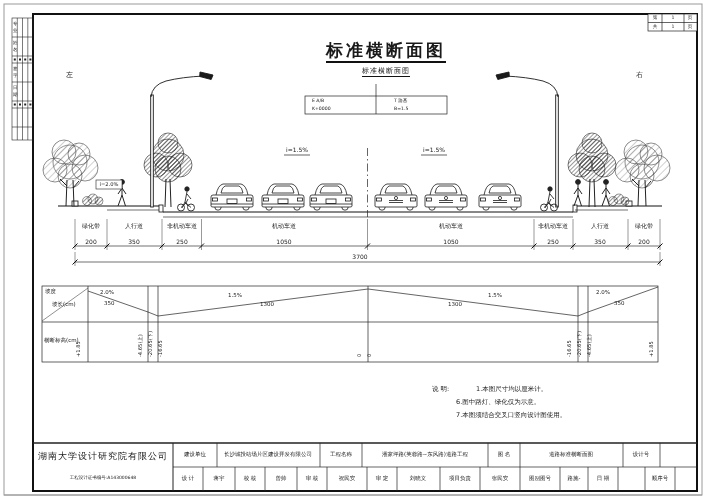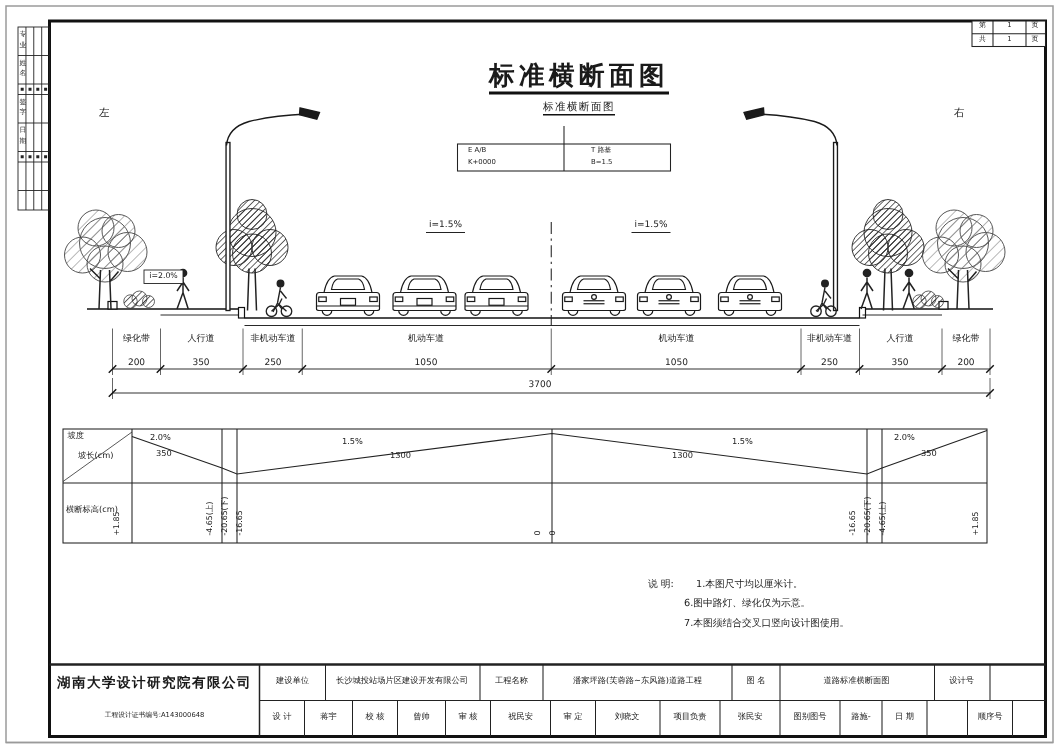--- a/index.html
+++ b/index.html
@@ -16,21 +16,21 @@
   .sub-title{font-size:7px;letter-spacing:1px;border-bottom:1px solid #111;padding-bottom:1px;}
   .wm{position:absolute;left:200px;top:208px;width:340px;height:95px;opacity:.55;z-index:1;}
   .wm-text{position:absolute;left:68px;top:-6px;font-size:54px;font-weight:bold;color:#d6d6d6;
            letter-spacing:6px;}
   .wm-sub{position:absolute;left:128px;top:56px;font-size:25px;color:#dcdcdc;letter-spacing:4px;}
   .wm-d1{position:absolute;left:6px;top:16px;width:46px;height:46px;background:#d6d6d6;
          transform:rotate(45deg);}
   .wm-d2{position:absolute;left:20px;top:30px;width:46px;height:46px;background:#ffffff;
          transform:rotate(45deg);}
   .tb{font-size:5.5px;}
-  .comp{font-size:9px;font-weight:bold;letter-spacing:1px;}
+  .comp{font-size:9px;font-weight:normal;letter-spacing:1px;}
   .cert{font-size:4.5px;color:#222;}
   .tiny{font-size:4.6px;}
 </style>
 </head>
 <body>
 
 <div class="sheet">
 
 
   <svg width="706" height="500" viewBox="0 0 706 500">
@@ -327,21 +327,21 @@
     <div class="rot" style="left:148px;top:357px;">-20.65(下)</div>
     <div class="rot" style="left:158px;top:357px;">-16.65</div>
     <div class="rot" style="left:357px;top:357px;">0</div>
     <div class="rot" style="left:367px;top:357px;">0</div>
     <div class="rot" style="left:567px;top:357px;">-16.65</div>
     <div class="rot" style="left:577px;top:357px;">-20.65(下)</div>
     <div class="rot" style="left:587px;top:357px;">-4.65(上)</div>
     <div class="rot" style="left:649px;top:357px;">+1.85</div>
 
     <div class="t" style="left:432px;top:386px;font-size:6.5px;">说 明:</div>
-    <div class="t" style="left:464px;top:386px;font-size:6.5px;">1.本图尺寸均以厘米计。</div>
+    <div class="t" style="left:476px;top:386px;font-size:6.5px;">1.本图尺寸均以厘米计。</div>
     <div class="t" style="left:456px;top:399px;font-size:6.5px;">6.图中路灯、绿化仅为示意。</div>
     <div class="t" style="left:456px;top:412px;font-size:6.5px;">7.本图须结合交叉口竖向设计图使用。</div>
 
     <div class="t comp c" style="left:103px;top:452px;">湖南大学设计研究院有限公司</div>
     <div class="t cert c" style="left:103px;top:476px;">工程设计证书编号:A143000648</div>
 
     <div class="t tb c" style="left:195px;top:452px;">建设单位</div>
     <div class="t tb c" style="left:268px;top:452px;">长沙城投站场片区建设开发有限公司</div>
     <div class="t tb c" style="left:341px;top:452px;">工程名称</div>
     <div class="t tb c" style="left:425px;top:452px;">潘家坪路(芙蓉路~东风路)道路工程</div>

